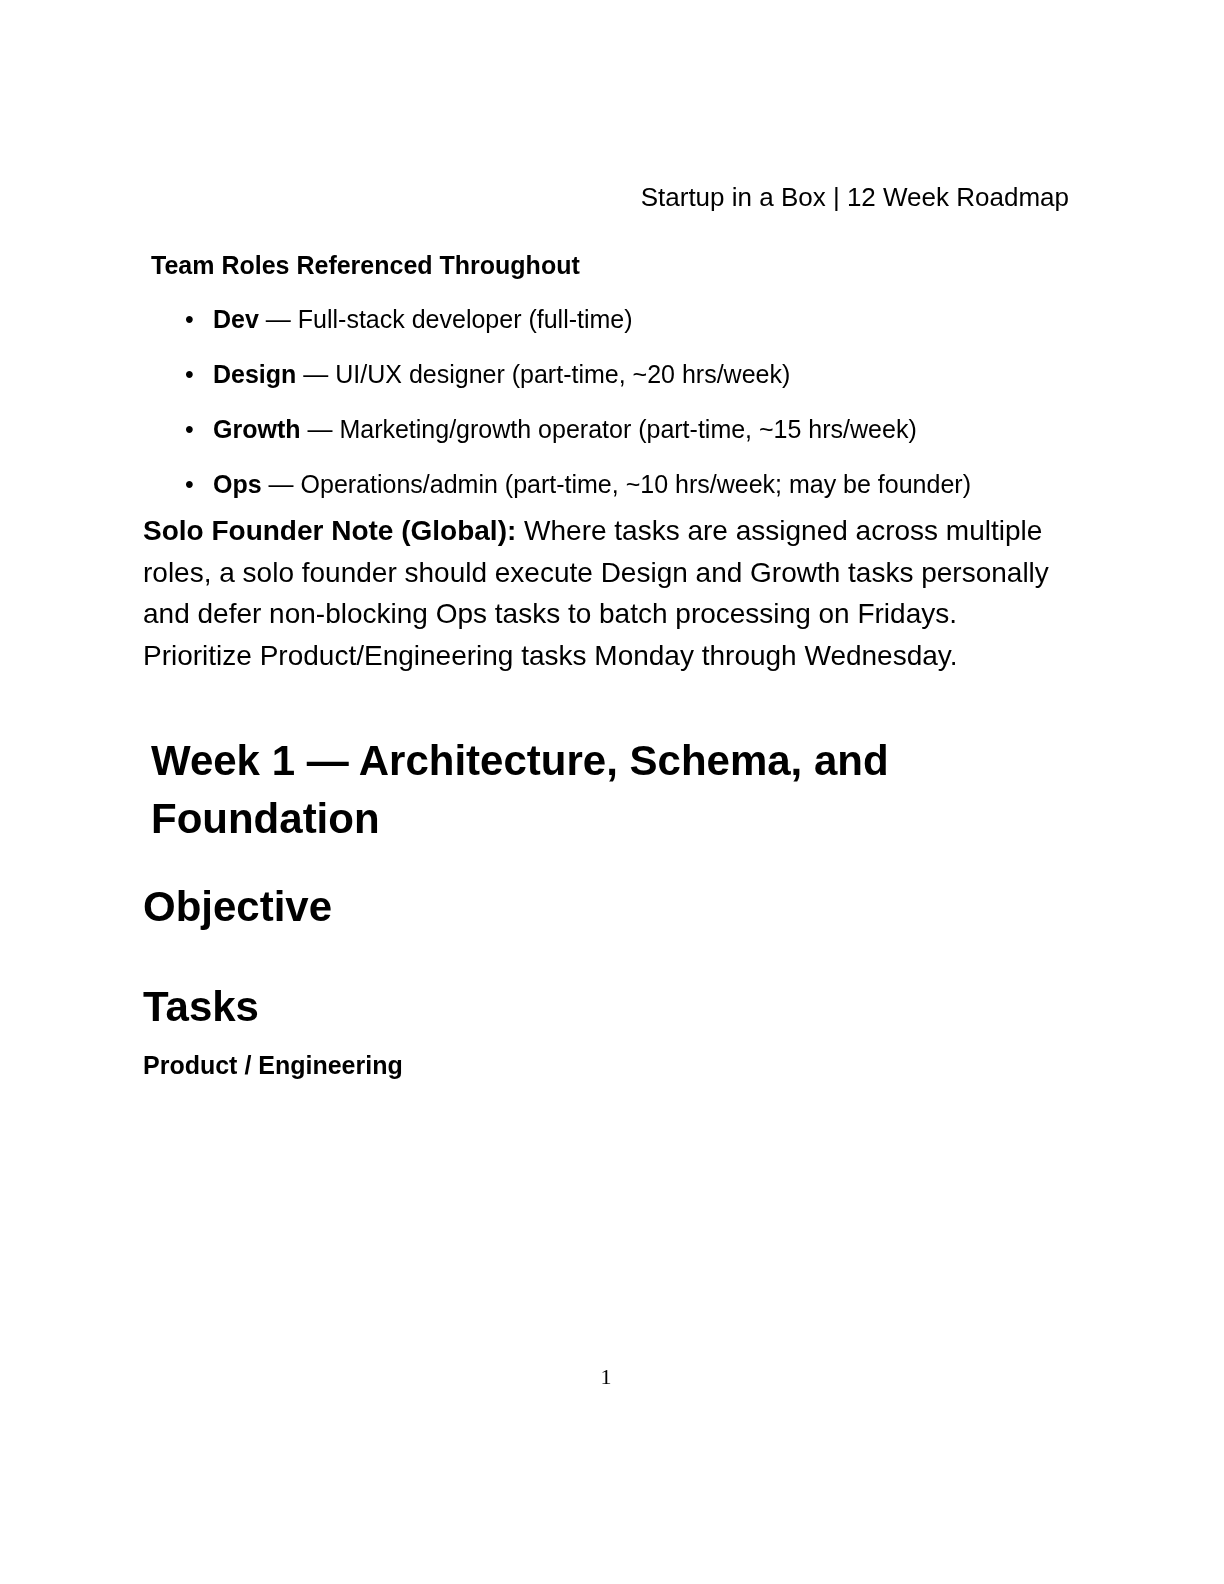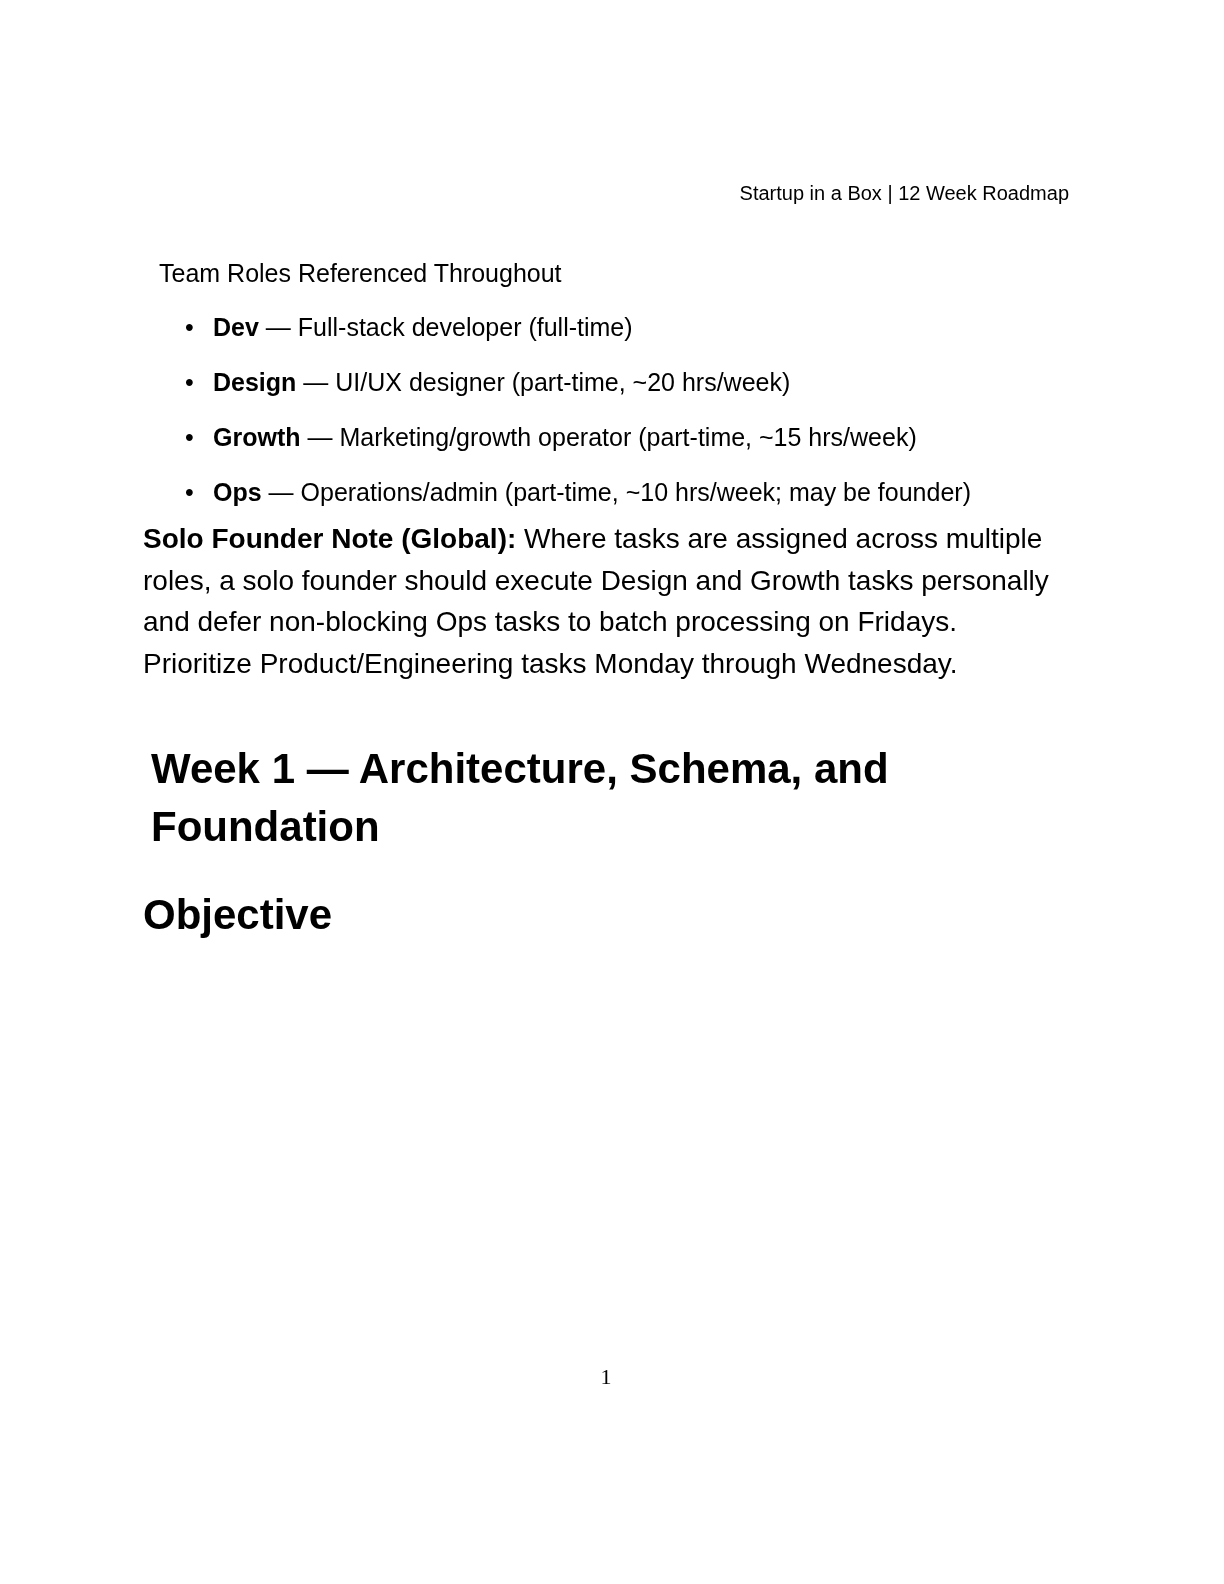--- a/index.html
+++ b/index.html
@@ -1,20 +1,20 @@
 <!DOCTYPE html>
 <html><head>
   <meta charset="utf-8">
   <style>
     html, body { margin: 0; padding: 0; background: #ffffff; }
     body { width: 1224px; height: 1584px; position: relative; overflow: hidden; color: #000; font-family: "Liberation Sans", sans-serif; }
     .page { position: absolute; left: 0; top: 0; width: 1224px; height: 1584px; }
-    .header { position: absolute; right: 155px; top: 182px; font-size: 20px; letter-spacing: 0; text-align: center; }
+    .header { position: absolute; right: 155px; top: 182px; font-size: 26px; letter-spacing: 0; text-align: center; }
     .content { position: absolute; left: 143px; top: 240px; width: 930px; }
-    .roles-title { font-weight: normal; font-size: 25px; margin: 16px; line-height: 34px; }
+    .roles-title { font-weight: bold; font-size: 25px; margin: 8px; line-height: 34px; }
     ul.roles { list-style: none; margin: 20px 0 0 0; padding: 0; }
     ul.roles li { position: relative; padding-left: 70px; font-size: 25px; line-height: 34px; margin-bottom: 21px; }
     ul.roles li .bullet { position: absolute; left: 42px; top: 0; }
     .note { font-size: 28px; line-height: 41.5px; margin: -12px 0 0 0; }
     .note b { font-weight: bold; }
     h1 { font-size: 42px; line-height: 58px; font-weight: bold; margin: 56px 0 0 8px; }
     h2 { font-size: 42px; line-height: 58px; font-weight: bold; margin: 0; }
     .h-objective { margin-top: 30px; }
     .objective-text { font-size: 25px; line-height: 41.5px; margin: 16px 0 0 0; }
     .h-tasks { margin-top: 42px; }
@@ -44,16 +44,18 @@
         <span class="bullet">•</span><b>Ops</b><span> — </span><span>Operations/admin (part-time, ~10 hrs/week; may be founder)</span>
       </li>
     </ul>
 
     <p class="note"><b>Solo Founder Note (Global):</b><span> Where tasks are assigned across multiple roles, a solo founder should execute Design and Growth tasks personally and defer non-blocking Ops tasks to batch processing on Fridays. Prioritize Product/Engineering tasks Monday through Wednesday.</span></p>
 
     <h1>Week 1 — Architecture, Schema, and Foundation</h1>
 
     <h2 class="h-objective">Objective</h2>
 
+    <h2 class="h-tasks">Tasks</h2>
+    <p class="sub">Product / Engineering</p>
   </div>
 
   <div class="pagenum">1</div>
 </div>
 
 </body></html>

